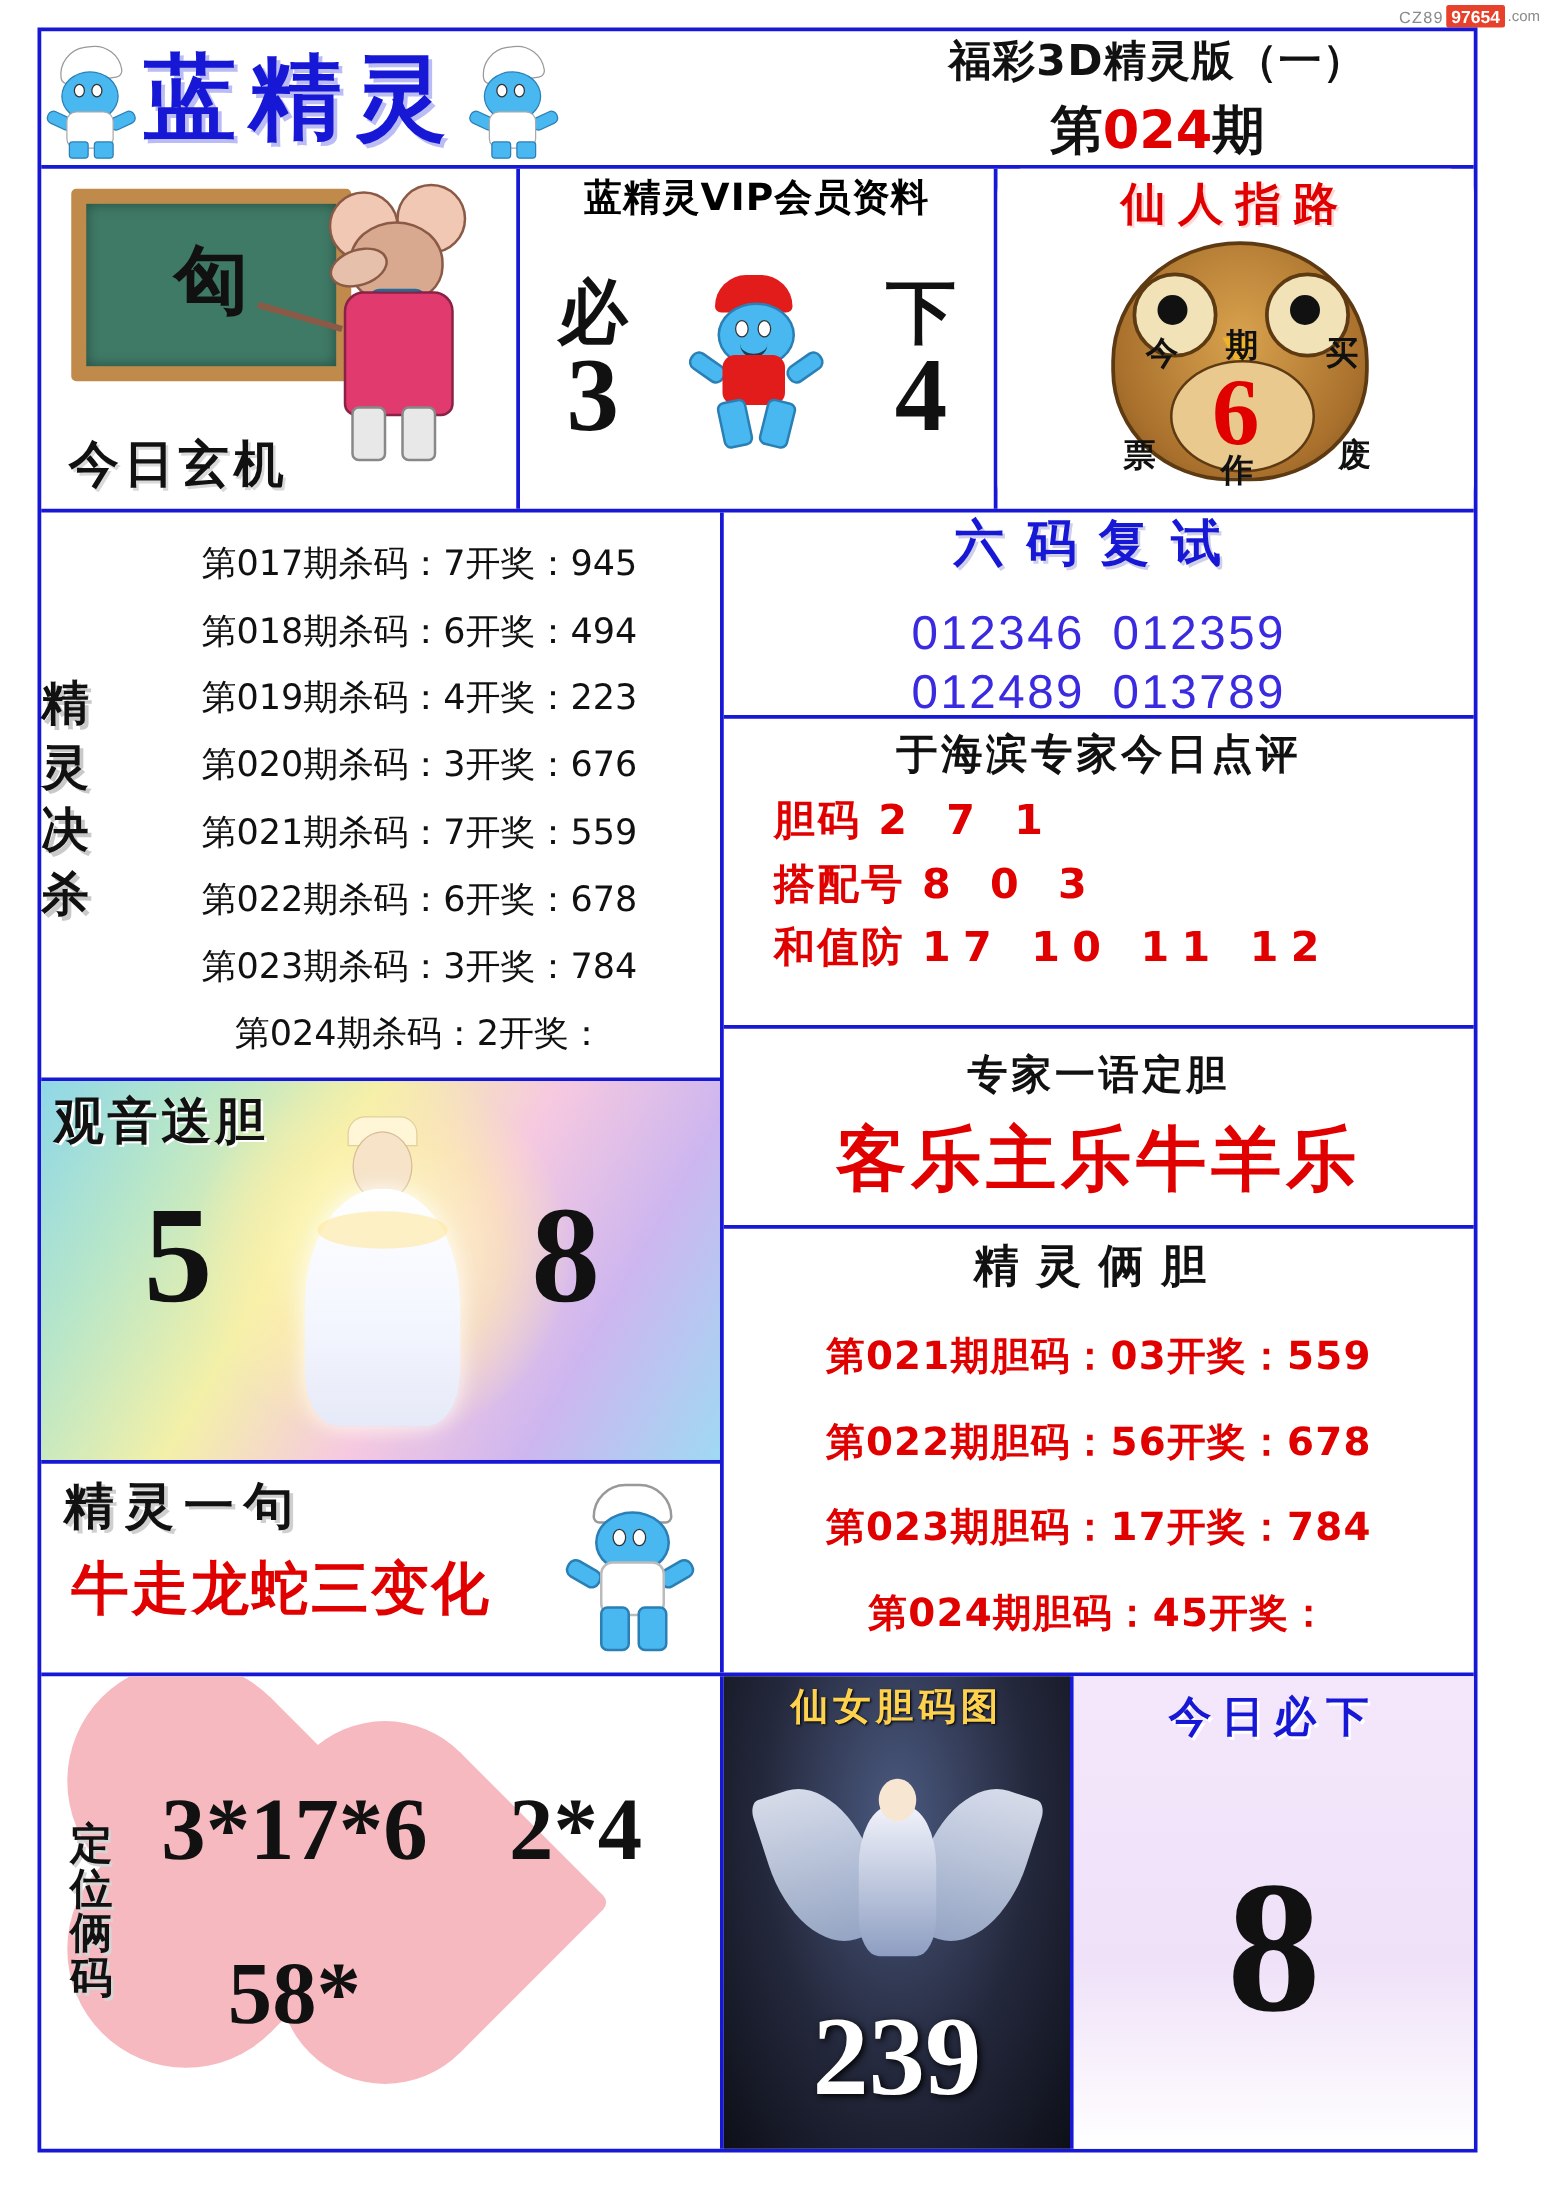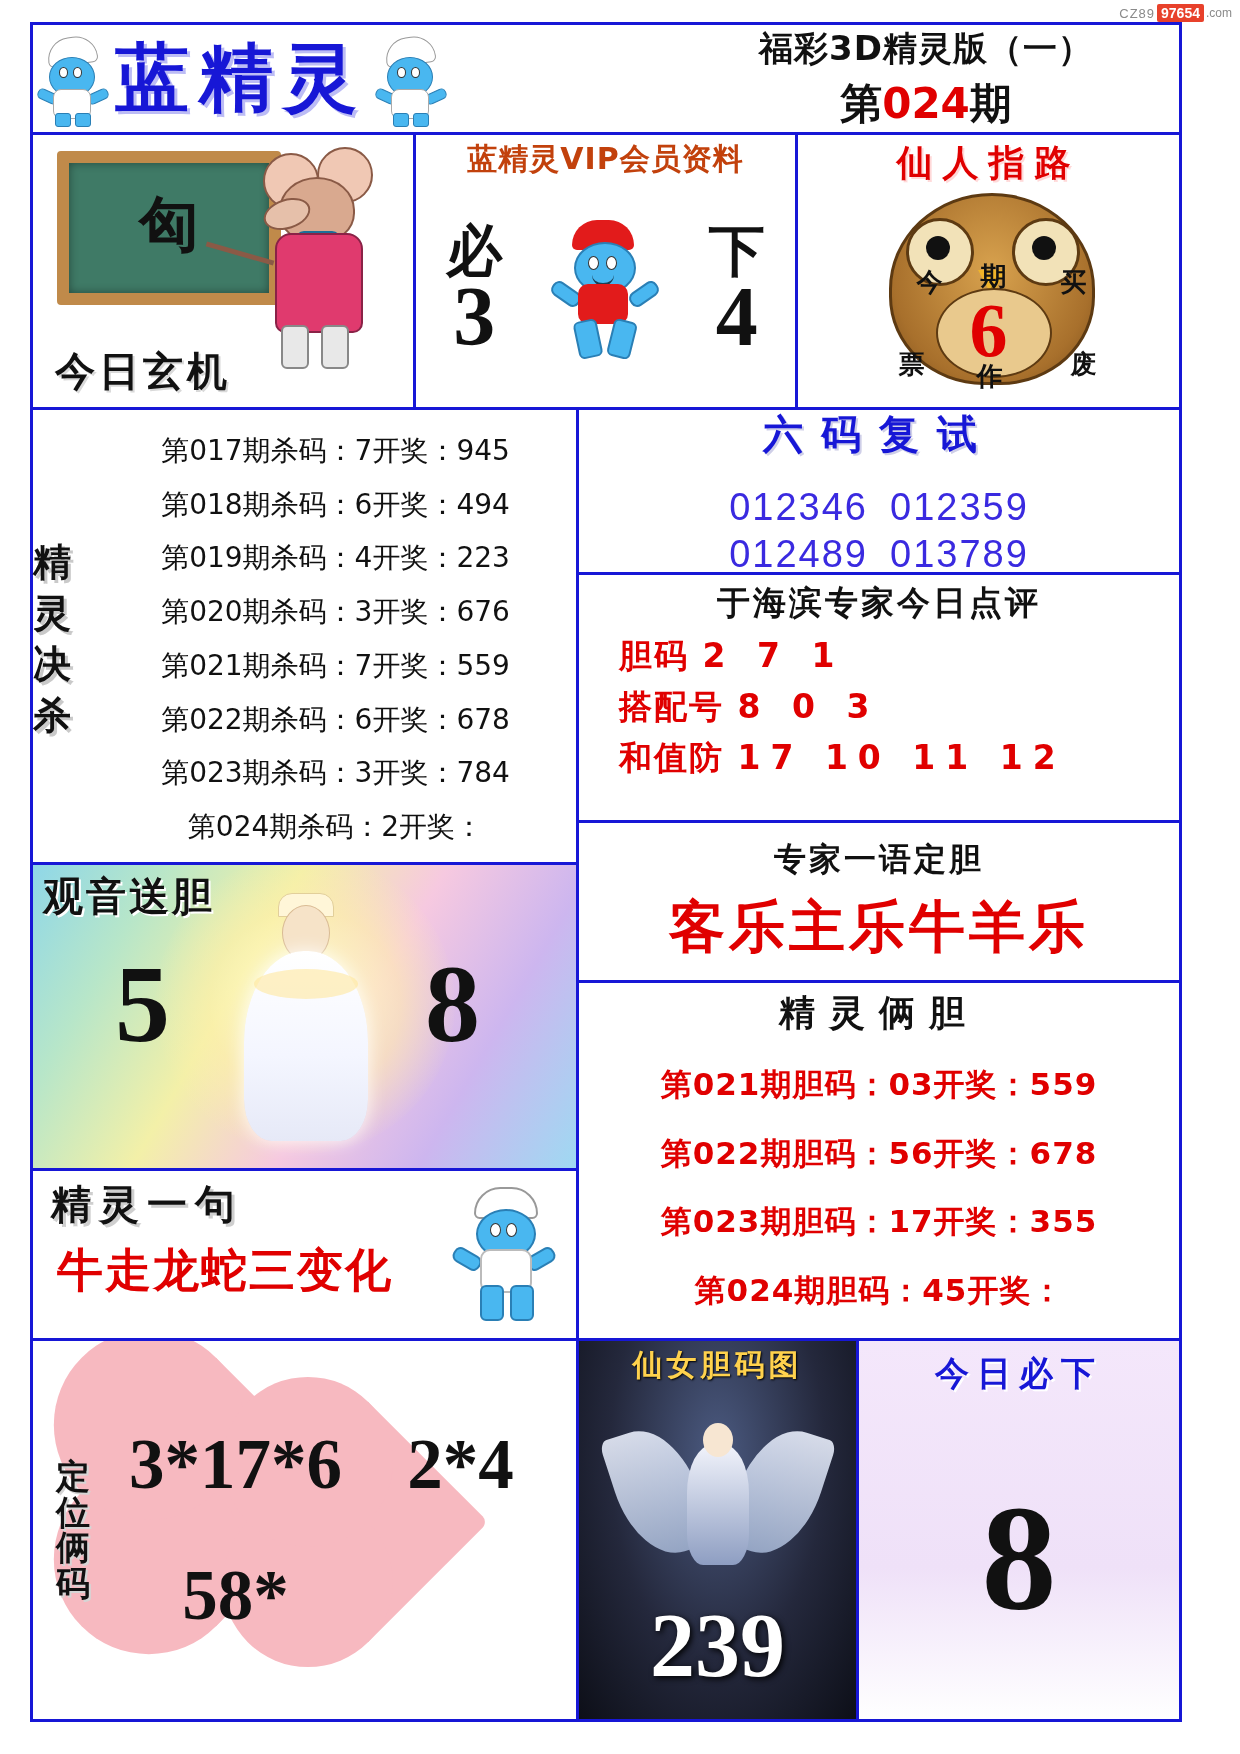--- a/index.html
+++ b/index.html
@@ -43,21 +43,21 @@
   .mouse .head{position:absolute;left:22px;top:30px;width:72px;height:62px;background:#d9a98f;border:2px solid #8a5a46;border-radius:50% 50% 45% 45%;}
   .mouse .snout{position:absolute;left:6px;top:52px;width:44px;height:26px;background:#e6c0aa;border:2px solid #8a5a46;border-radius:50%;transform:rotate(-18deg);}
   .mouse .body{position:absolute;left:18px;top:86px;width:84px;height:96px;background:#e03a6e;border:2px solid #8a2247;border-radius:16px 16px 10px 10px;}
   .mouse .bow{position:absolute;left:38px;top:84px;width:42px;height:18px;background:#3aa9e0;border:2px solid #1b6f99;border-radius:9px;}
   .mouse .leg{position:absolute;top:178px;width:24px;height:40px;background:#e8e8e8;border:2px solid #888;border-radius:6px;}
   .mouse .leg.l{left:24px;} .mouse .leg.r{left:64px;}
   .mouse .stick{position:absolute;left:-52px;top:104px;width:70px;height:5px;background:#8a5a46;transform:rotate(16deg);}
   .p1-label{position:absolute;left:22px;bottom:8px;font-size:40px;font-weight:bold;color:#111;letter-spacing:4px;text-shadow:2px 2px 0 #d9d9d9;}
 
   .p2{width:382px;border-right:3px solid #1717d6;box-sizing:border-box;display:flex;flex-direction:column;}
-  .p2-title{height:48px;line-height:48px;text-align:center;font-size:30px;font-weight:bold;color:#c2410c;letter-spacing:1px;border-bottom:0;}
+  .p2-title{height:48px;line-height:48px;text-align:center;font-size:30px;font-weight:bold;color:#000000;letter-spacing:1px;border-bottom:0;}
   .p2-body{flex:1;display:flex;align-items:center;justify-content:space-around;padding:0 6px 10px;}
   .p2-col{display:flex;flex-direction:column;align-items:center;line-height:.95;}
   .p2-ch{font-size:56px;font-weight:bold;color:#111;font-family:"DejaVu Sans",sans-serif;}
   .p2-num{font-size:84px;font-weight:bold;color:#111;font-family:"Liberation Serif",serif;}
   .smurf2{width:110px;height:140px;position:relative;}
   .smurf2 .hat{position:absolute;left:22px;top:0;width:62px;height:30px;background:#e21b1b;border-radius:30px 30px 6px 6px;}
   .smurf2 .face{position:absolute;left:24px;top:22px;width:58px;height:48px;background:#49b7f0;border:2px solid #2a7fb5;border-radius:50%;}
   .smurf2 .eye{position:absolute;width:9px;height:12px;background:#fff;border:1px solid #333;border-radius:50%;top:36px;}
   .smurf2 .eye.l{left:38px;}.smurf2 .eye.r{left:56px;}
   .smurf2 .mouth{position:absolute;left:42px;top:54px;width:22px;height:9px;border-bottom:3px solid #1b3d52;border-radius:0 0 12px 12px;}
@@ -360,21 +360,21 @@
       <div class="dingdan">
         <div class="dd-title">专家一语定胆</div>
         <div class="dd-text">客乐主乐牛羊乐</div>
       </div>
 
       <div class="liangdan">
         <div class="ld-title">精灵俩胆</div>
         <div class="ld-rows">
           <div class="ld-row">第021期胆码：03开奖：559</div>
           <div class="ld-row">第022期胆码：56开奖：678</div>
-          <div class="ld-row">第023期胆码：17开奖：355</div>
+          <div class="ld-row">第023期胆码：17开奖：784</div>
           <div class="ld-row">第024期胆码：45开奖：</div>
         </div>
       </div>
     </div>
   </div>
 
   <div class="bottom">
 
     <div class="b1">
       <div class="heart h1"></div>

